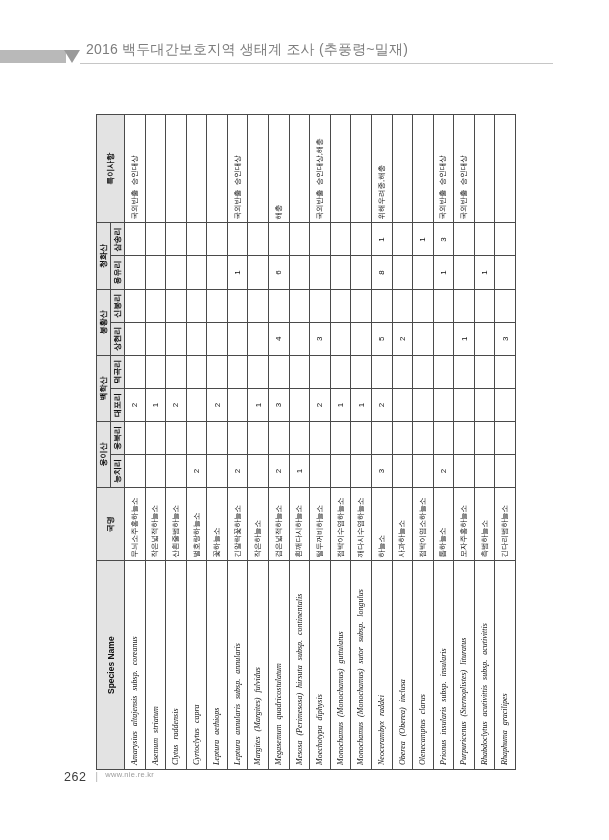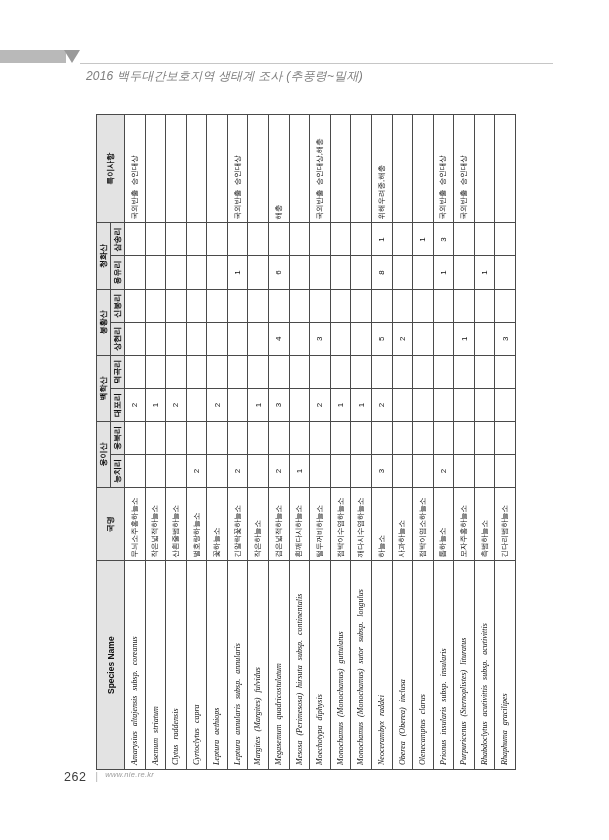--- a/index.html
+++ b/index.html
@@ -5,41 +5,41 @@
   * { margin:0; padding:0; box-sizing:border-box; }
   html,body { width:609px; height:840px; }
   body {
     position:relative; width:609px; height:840px; background:#ffffff;
     font-family:"Liberation Sans", sans-serif; overflow:hidden;
   }
   
   .hdr-tab { position:absolute; left:0; top:50px; width:66px; height:13px; background:#b9b9b9; }
   .hdr-notch { position:absolute; left:64px; top:50px; width:0; height:0;
     border-left:8px solid transparent; border-right:8px solid transparent; border-top:13px solid #9a9a9a; }
-  .hdr-title { position:absolute; left:86px; top:68px; font-size:12px; color:#7d7d7d; letter-spacing:0.2px;font-style:italic; }
+  .hdr-title { position:absolute; left:86px; top:41px; font-size:14px; color:#7d7d7d; letter-spacing:0.2px; }
   .hdr-rule { position:absolute; left:80px; top:63px; width:473px; height:1px; background:#c6c6c6; }
   
   .table-rotator { position:absolute; left:96px; top:112px; width:421px; height:658px; }
   .rotated { width:658px; height:421px; transform-origin:0 0; transform:translateY(658px) rotate(-90deg); }
   table { border-collapse:collapse; table-layout:fixed; width:656px; height:420px; border:1px solid #333; }
   td, th { border:1px solid #4a4a4a; overflow:hidden; vertical-align:middle; }
   th { background:#e3e3e3; font-weight:bold; font-size:8px; color:#111; padding:1px 0; }
   th.species-h { font-size:8.5px; }
   tr.hrow { height:12px; }
   tr.body-row { height:19px; }
   td.sp { font-family:"Liberation Serif", serif; font-style:italic; font-size:8px; line-height:1.2;
           padding:1px 2px 1px 4px; word-spacing:3px; color:#111; text-align:left; }
   td.kr { font-size:7.5px; padding-left:3px; text-align:left; color:#111; }
   td.ct { font-size:8px; text-align:center; color:#111; }
   td.rm { font-size:7.5px; padding-left:3px; text-align:left; color:#111; word-spacing:2px; }
   
   .footer { position:absolute; left:64px; top:770px; display:flex; }
   .footer .pagenum { font-size:12.5px; color:#3c3c3c; letter-spacing:0.5px; }
   .footer .sep { font-size:11px; color:#b5b5b5; margin:0 7px 0 9px; }
-  .footer .url { font-size:7.5px; color:#9a9a9a; letter-spacing:0.3px;font-style:italic; }
+  .footer .url { font-size:7.5px; color:#9a9a9a; letter-spacing:0.3px; }
 </style>
 </head>
 <body>
 
 <div class="hdr-tab"></div>
 <div class="hdr-notch"></div>
 <div class="hdr-title">2016 백두대간보호지역 생태계 조사 (추풍령~밀재)</div>
 <div class="hdr-rule"></div>
 
 <div class="table-rotator">

